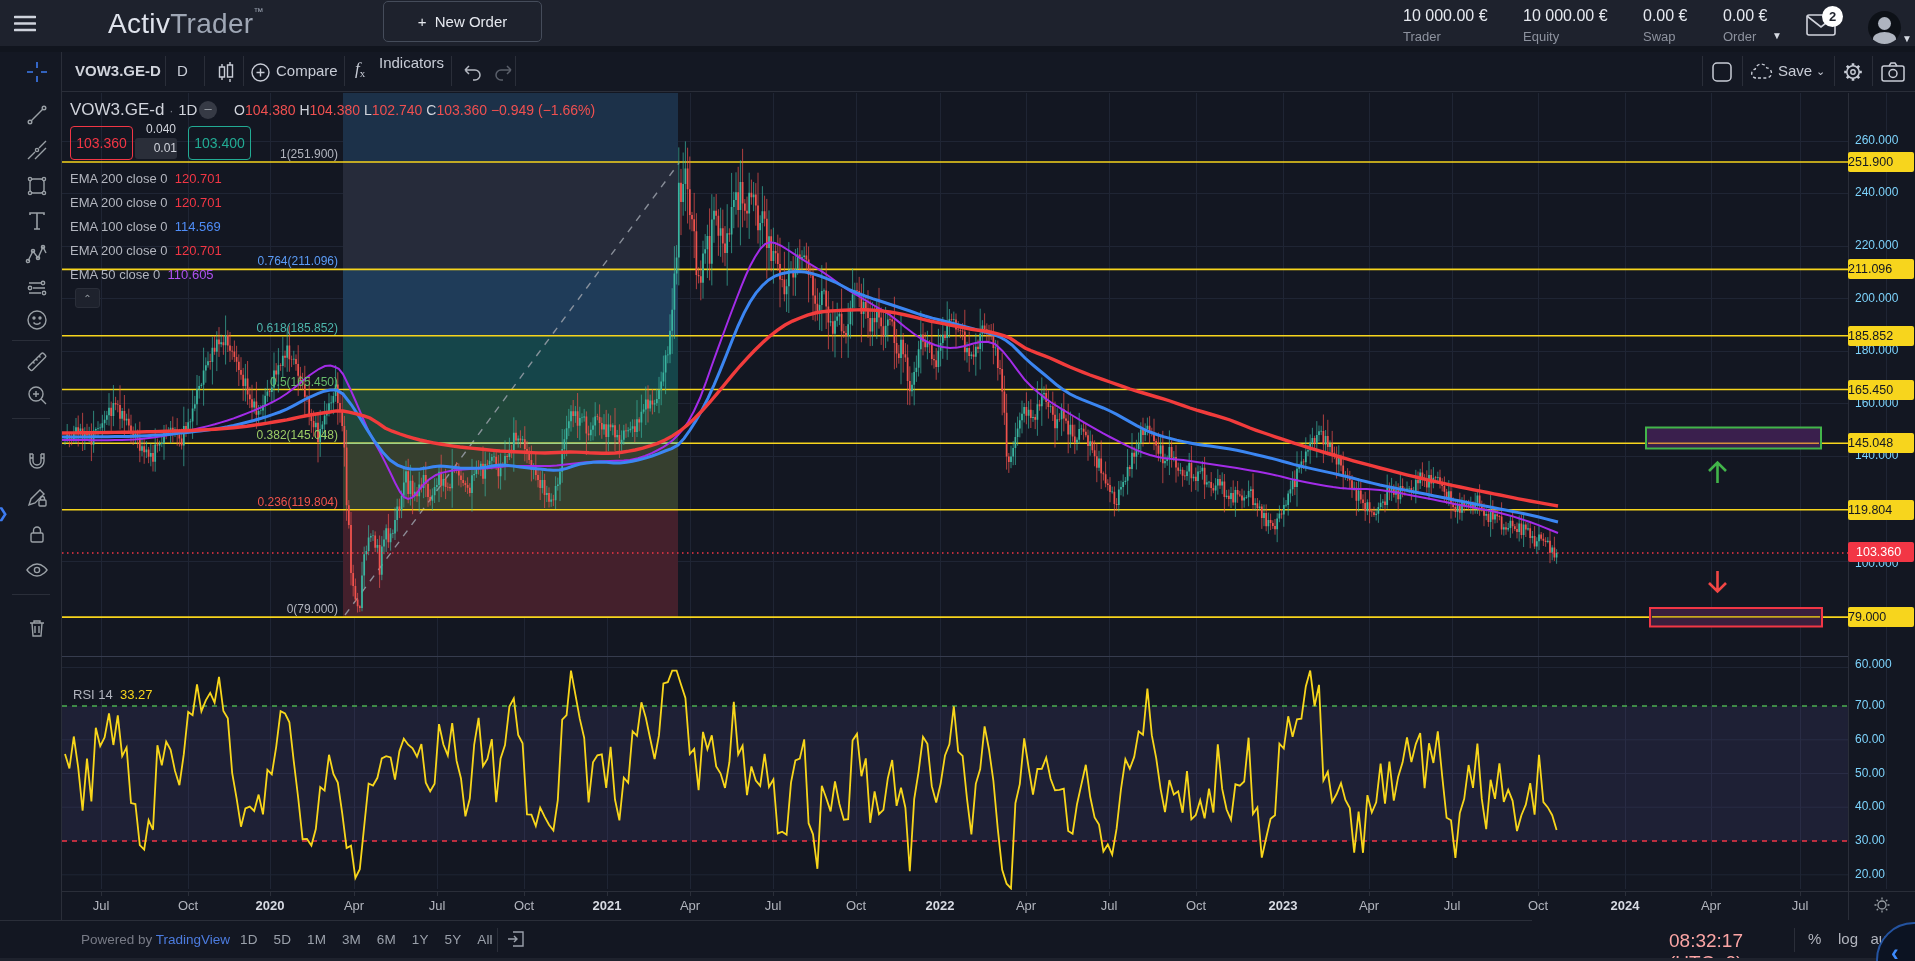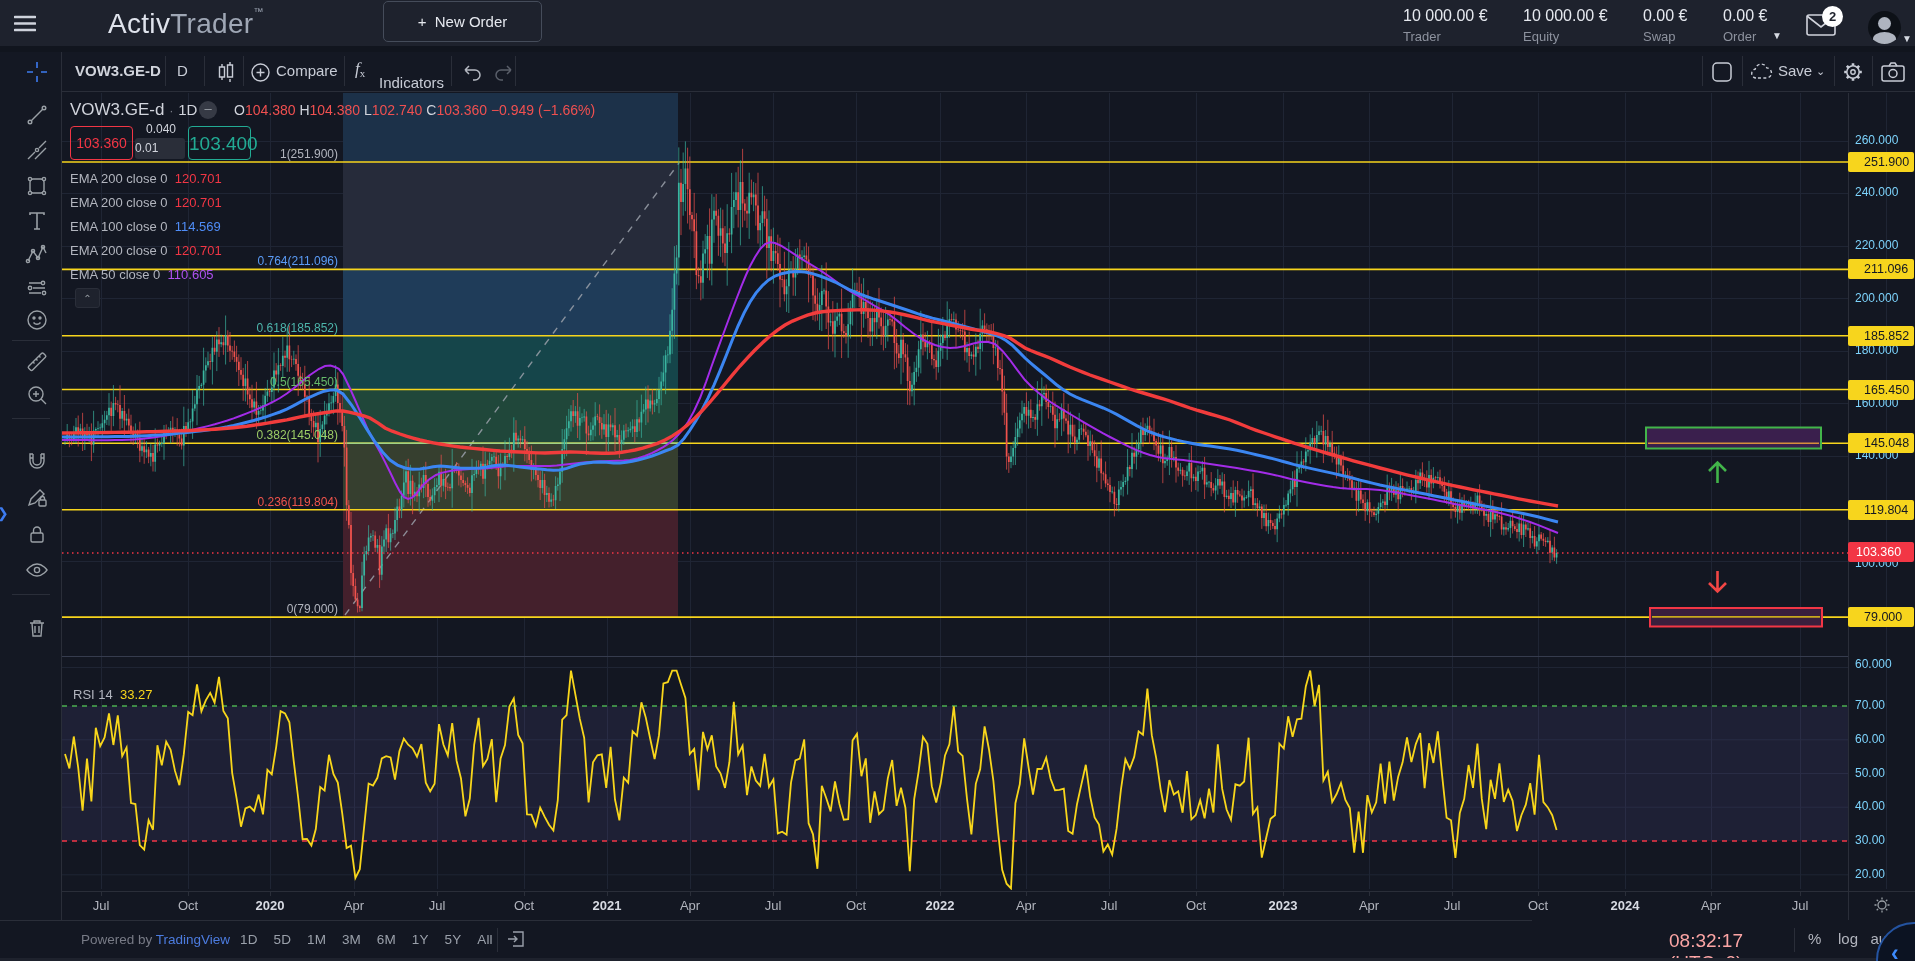--- a/index.html
+++ b/index.html
@@ -3,21 +3,21 @@
 *{margin:0;padding:0;box-sizing:border-box}
 html,body{width:1915px;height:961px;background:#131722;font-family:"Liberation Sans",sans-serif;overflow:hidden;position:relative}
 .abs{position:absolute}
 #topbar{position:absolute;left:0;top:0;width:1915px;height:46px;background:#1e222d}
 #gap{position:absolute;left:0;top:46px;width:1915px;height:6px;background:#11151e}
 #toolbar{position:absolute;left:62px;top:52px;width:1853px;height:40px;background:#141823;border-bottom:1px solid #2a2e39}
 #sidebar{position:absolute;left:0;top:52px;width:62px;height:868px;background:#141823;border-right:1px solid #2a2e39}
 #axis{position:absolute;left:1848px;top:0px;width:67px;height:961px}
 #axisborder{position:absolute;left:1848px;top:93px;width:1px;height:827px;background:#2a2e39}
 .axl{position:absolute;left:7px;font-size:12px;color:#7dd3fc}
-.axy{position:absolute;left:0px;width:66px;height:20px;background:#f7d51d;border-radius:2px;color:#131722;font-size:12.5px;line-height:20px;padding-left:16px}
+.axy{position:absolute;left:0px;width:66px;height:20px;background:#f7d51d;border-radius:2px;color:#131722;font-size:12.5px;line-height:20px;padding-left:0}
 .axr{position:absolute;left:0px;width:66px;height:20px;background:#f23645;border-radius:2px;color:#fff;font-size:12.5px;line-height:20px;padding-left:8px}
 #botbar{position:absolute;left:0;top:920px;width:1532px;height:38px;background:#131722;border-top:1px solid #2a2e39}
 #bottom-strip{position:absolute;left:0;top:958px;width:1915px;height:3px;background:#1e222d}
 .tbtxt{color:#c8ccd6;font-size:15px}
 .dv{position:absolute;top:4px;width:1px;height:30px;background:#2a2e39}
 #paneline{position:absolute;left:62px;top:656px;width:1786px;height:1px;background:#363c4e}
 #axisline{position:absolute;left:62px;top:891px;width:1853px;height:1px;background:#2a2e39}
 .leg{position:absolute;color:#b2b5be;font-size:13px}
 </style></head><body>
 
@@ -60,21 +60,21 @@
       <path d="M7 3v3M7 16v3M4.5 6h5v10h-5zM15 1v3M15 18v3M12.5 4h5v12h-5z" fill="none"></path>
     </svg>
  <div class="dv" style="left:181px"></div>
  <svg class="abs" style="left:189px;top:11px" width="19" height="19" fill="none" stroke="#c8ccd6" stroke-width="1.4">
       <circle cx="9.5" cy="9.5" r="8.5"></circle>
       <path d="M9.5 5.5v8M5.5 9.5h8"></path>
     </svg>
  <div class="abs tbtxt" style="left:214px;top:10px">Compare</div>
  <div class="dv" style="left:282px"></div>
  <div class="abs" style="left:293px;top:7px;color:#c8ccd6;font-size:17px;font-style:italic;font-family:'Liberation Serif',serif">f<span style="font-size:11px;font-style:normal;vertical-align:-3px">x</span></div>
- <div class="abs tbtxt" style="left:317px;top:22px">Indicators</div>
+ <div class="abs tbtxt" style="left:317px;top:2px">Indicators</div>
  <div class="dv" style="left:389px"></div>
  <svg class="abs" style="left:400px;top:11px" width="22" height="18" fill="none" stroke="#b6bac3" stroke-width="1.5">
       <path d="M3 7h10a5 5 0 010 10h-2M3 7l4-4M3 7l4 4"></path>
     </svg>
  <svg class="abs" style="left:430px;top:11px" width="22" height="18" fill="none" stroke="#5a5f6a" stroke-width="1.5">
       <path d="M19 7H9a5 5 0 000 10h2M19 7l-4-4M19 7l-4 4"></path>
     </svg>
  <div class="dv" style="left:453px"></div>
  <div class="dv" style="left:1640px"></div>
  <svg class="abs" style="left:1649px;top:9px" width="22" height="22" fill="none" stroke="#c8ccd6" stroke-width="1.5">
@@ -355,22 +355,22 @@
       <path d="M9 1.5v2M9 14.5v2M1.5 9h2M14.5 9h2M3.7 3.7l1.4 1.4M12.9 12.9l1.4 1.4M14.3 3.7l-1.4 1.4M5.1 12.9l-1.4 1.4"></path>
     </svg>
 </div>
 
 
 <div class="abs" style="left:70px;top:100px;color:#d1d4dc;font-size:17px">VOW3.GE-d <span style="color:#787b86;font-size:13px">·</span> <span style="font-size:15px">1D</span></div>
 <div class="abs" style="left:199px;top:101px;width:18px;height:18px;border-radius:50%;background:#363a45;color:#9aa0a6;text-align:center;line-height:16px;font-size:13px">–</div>
 <div class="abs" style="left:234px;top:102px;font-size:14px;color:#d1d4dc">O<span style="color:#f05050">104.380</span> H<span style="color:#f05050">104.380</span> L<span style="color:#f05050">102.740</span> C<span style="color:#f05050">103.360</span> <span style="color:#f05050">−0.949 (−1.66%)</span></div>
 <div class="abs" style="left:70px;top:126px;width:63px;height:34px;border:1px solid #f23645;border-radius:4px;color:#f23645;font-size:14px;text-align:center;line-height:33px">103.360</div>
 <div class="abs" style="left:137px;top:122px;color:#d1d4dc;font-size:12px;text-align:center;width:48px">0.040</div>
-<div class="abs" style="left:135px;top:138px;width:50px;height:21px;background:#2a2e39;border-radius:3px;color:#d1d4dc;font-size:12px;text-align:left;line-height:21px">0.01</div>
-<div class="abs" style="left:188px;top:126px;width:63px;height:34px;border:1px solid #22ab94;border-radius:4px;color:#22ab94;font-size:19px;text-align:center;line-height:33px">103.400</div>
+<div class="abs" style="left:135px;top:138px;width:42px;height:21px;background:#2a2e39;border-radius:3px;color:#d1d4dc;font-size:12px;text-align:right;line-height:21px">0.01</div>
+<div class="abs" style="left:188px;top:126px;width:63px;height:34px;border:1px solid #22ab94;border-radius:4px;color:#22ab94;font-size:14px;text-align:center;line-height:33px">103.400</div>
 <div class="leg" style="left:70px;top:171px">EMA 200 close 0 <span style="color:#f23645">&nbsp;120.701</span></div>
 <div class="leg" style="left:70px;top:195px">EMA 200 close 0 <span style="color:#f23645">&nbsp;120.701</span></div>
 <div class="leg" style="left:70px;top:219px">EMA 100 close 0 <span style="color:#4f8df7">&nbsp;114.569</span></div>
 <div class="leg" style="left:70px;top:243px">EMA 200 close 0 <span style="color:#f23645">&nbsp;120.701</span></div>
 <div class="leg" style="left:70px;top:267px">EMA 50 close 0 <span style="color:#b052f0">&nbsp;110.605</span></div>
 <div class="abs" style="left:75px;top:288px;width:25px;height:20px;background:#1e222d;border:1px solid #2a2e39;border-radius:3px;color:#9aa0a6;font-size:10px;text-align:center;line-height:19px">⌃</div>
 <div class="leg" style="left:73px;top:687px">RSI 14 <span style="color:#f8d61b">&nbsp;33.27</span></div>
 
 
 <div id="botbar">

